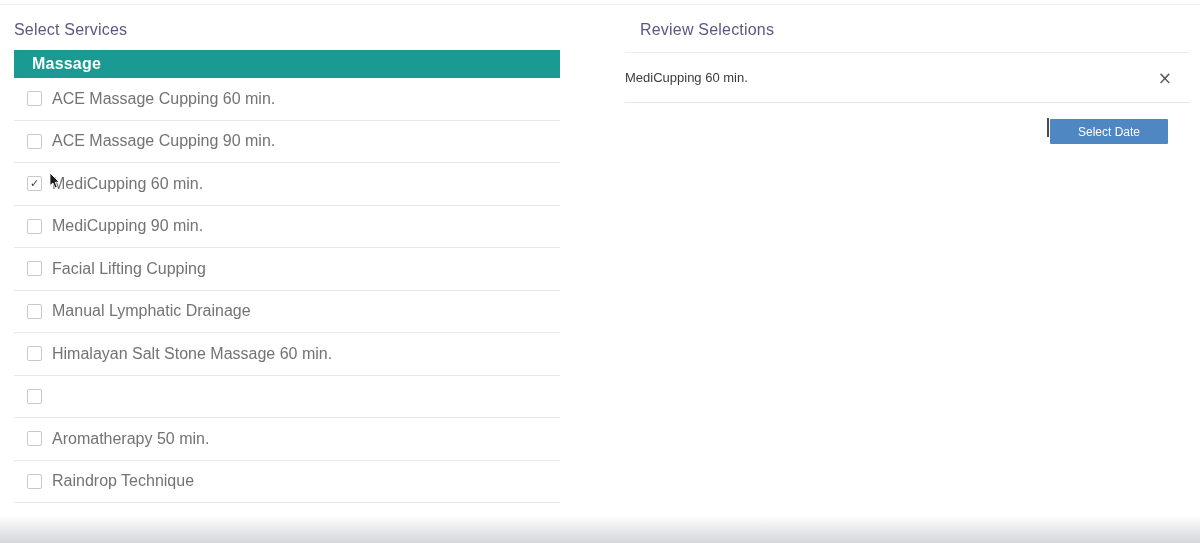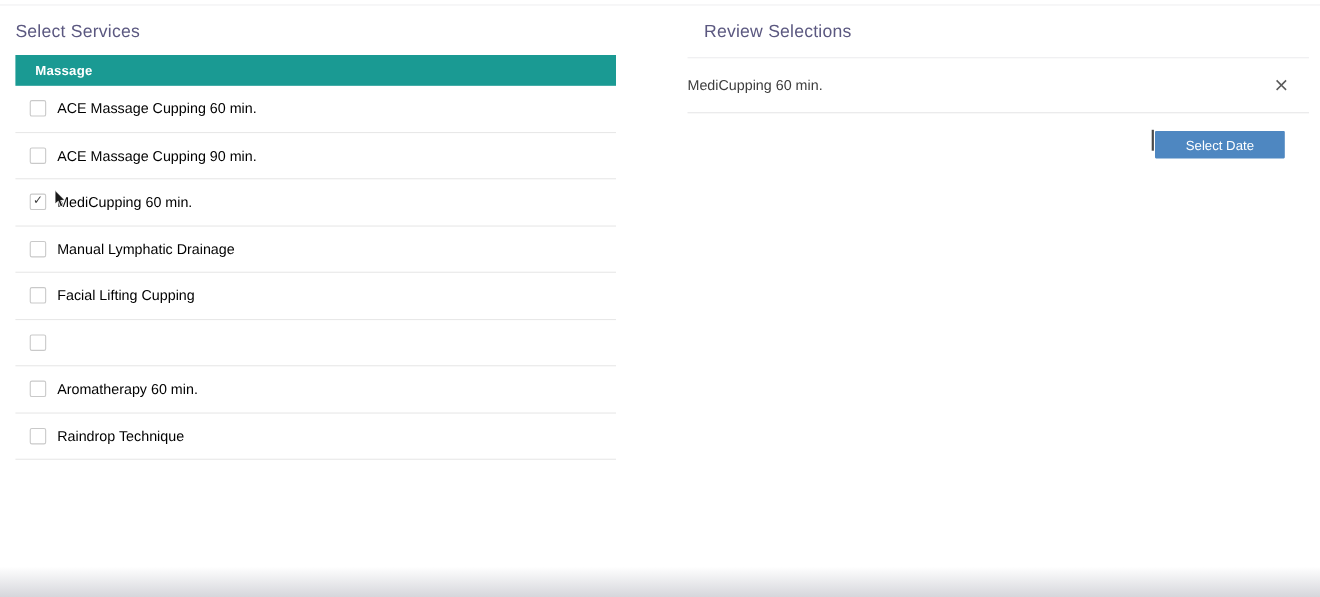--- a/index.html
+++ b/index.html
@@ -33,21 +33,21 @@
     left: 14px; top: 50px;
     width: 546px; height: 28px;
     background: #1a9a93;
     display: flex;
     align-items: center;
     box-sizing: border-box;
     padding-left: 18px;
   }
   .category-bar .cat-label {
     color: #ffffff;
-    font-size: 12px;
+    font-size: 16px;
     font-weight: bold;
     letter-spacing: 0.2px;
   }
 
   .services-list {
     position: absolute;
     left: 14px; top: 78px;
     width: 546px;
   }
   .service-row {
@@ -73,22 +73,22 @@
   .checkbox .check {
     font-size: 11px;
     line-height: 1;
     color: #3f3f3f;
     display: none;
     transform: translateY(-0.5px);
   }
   .checkbox.checked .check { display: block; }
   .service-label {
     margin-left: 10px;
-    font-size: 13px;
-    color: #000000;
+    font-size: 16px;
+    color: #737373;
   }
 
   
   .review-list {
     position: absolute;
     left: 625px; top: 52px;
     width: 565px;
     border-top: 1px solid #ededef;
   }
   .review-row {
@@ -175,48 +175,60 @@
     <span class="service-label">ACE Massage Cupping 90 min.</span>
   </div>
 
   <div class="service-row">
     <span class="checkbox checked">
       <span class="check">✓</span>
     </span>
     <span class="service-label">MediCupping 60 min.</span>
   </div>
 
+  <div class="service-row">
+    <span class="checkbox">
+      
+    </span>
+    <span class="service-label">MediCupping 90 min.</span>
+  </div>
+
+  <div class="service-row">
+    <span class="checkbox">
+      
+    </span>
+    <span class="service-label">Facial Lifting Cupping</span>
+  </div>
 
   <div class="service-row">
     <span class="checkbox">
       
     </span>
     <span class="service-label">Manual Lymphatic Drainage</span>
   </div>
 
   <div class="service-row">
     <span class="checkbox">
       
     </span>
-    <span class="service-label">Facial Lifting Cupping</span>
-  </div>
-
-
-  <div class="service-row">
-    <span class="checkbox">
-      
-    </span>
-  </div>
-
-
-  <div class="service-row">
-    <span class="checkbox">
-      
-    </span>
-    <span class="service-label">Aromatherapy 60 min.</span>
+    <span class="service-label">Himalayan Salt Stone Massage 60 min.</span>
+  </div>
+
+  <div class="service-row">
+    <span class="checkbox">
+      
+    </span>
+  </div>
+
+
+  <div class="service-row">
+    <span class="checkbox">
+      
+    </span>
+    <span class="service-label">Aromatherapy 50 min.</span>
   </div>
 
   <div class="service-row">
     <span class="checkbox">
       
     </span>
     <span class="service-label">Raindrop Technique</span>
   </div>
 </div>
 

